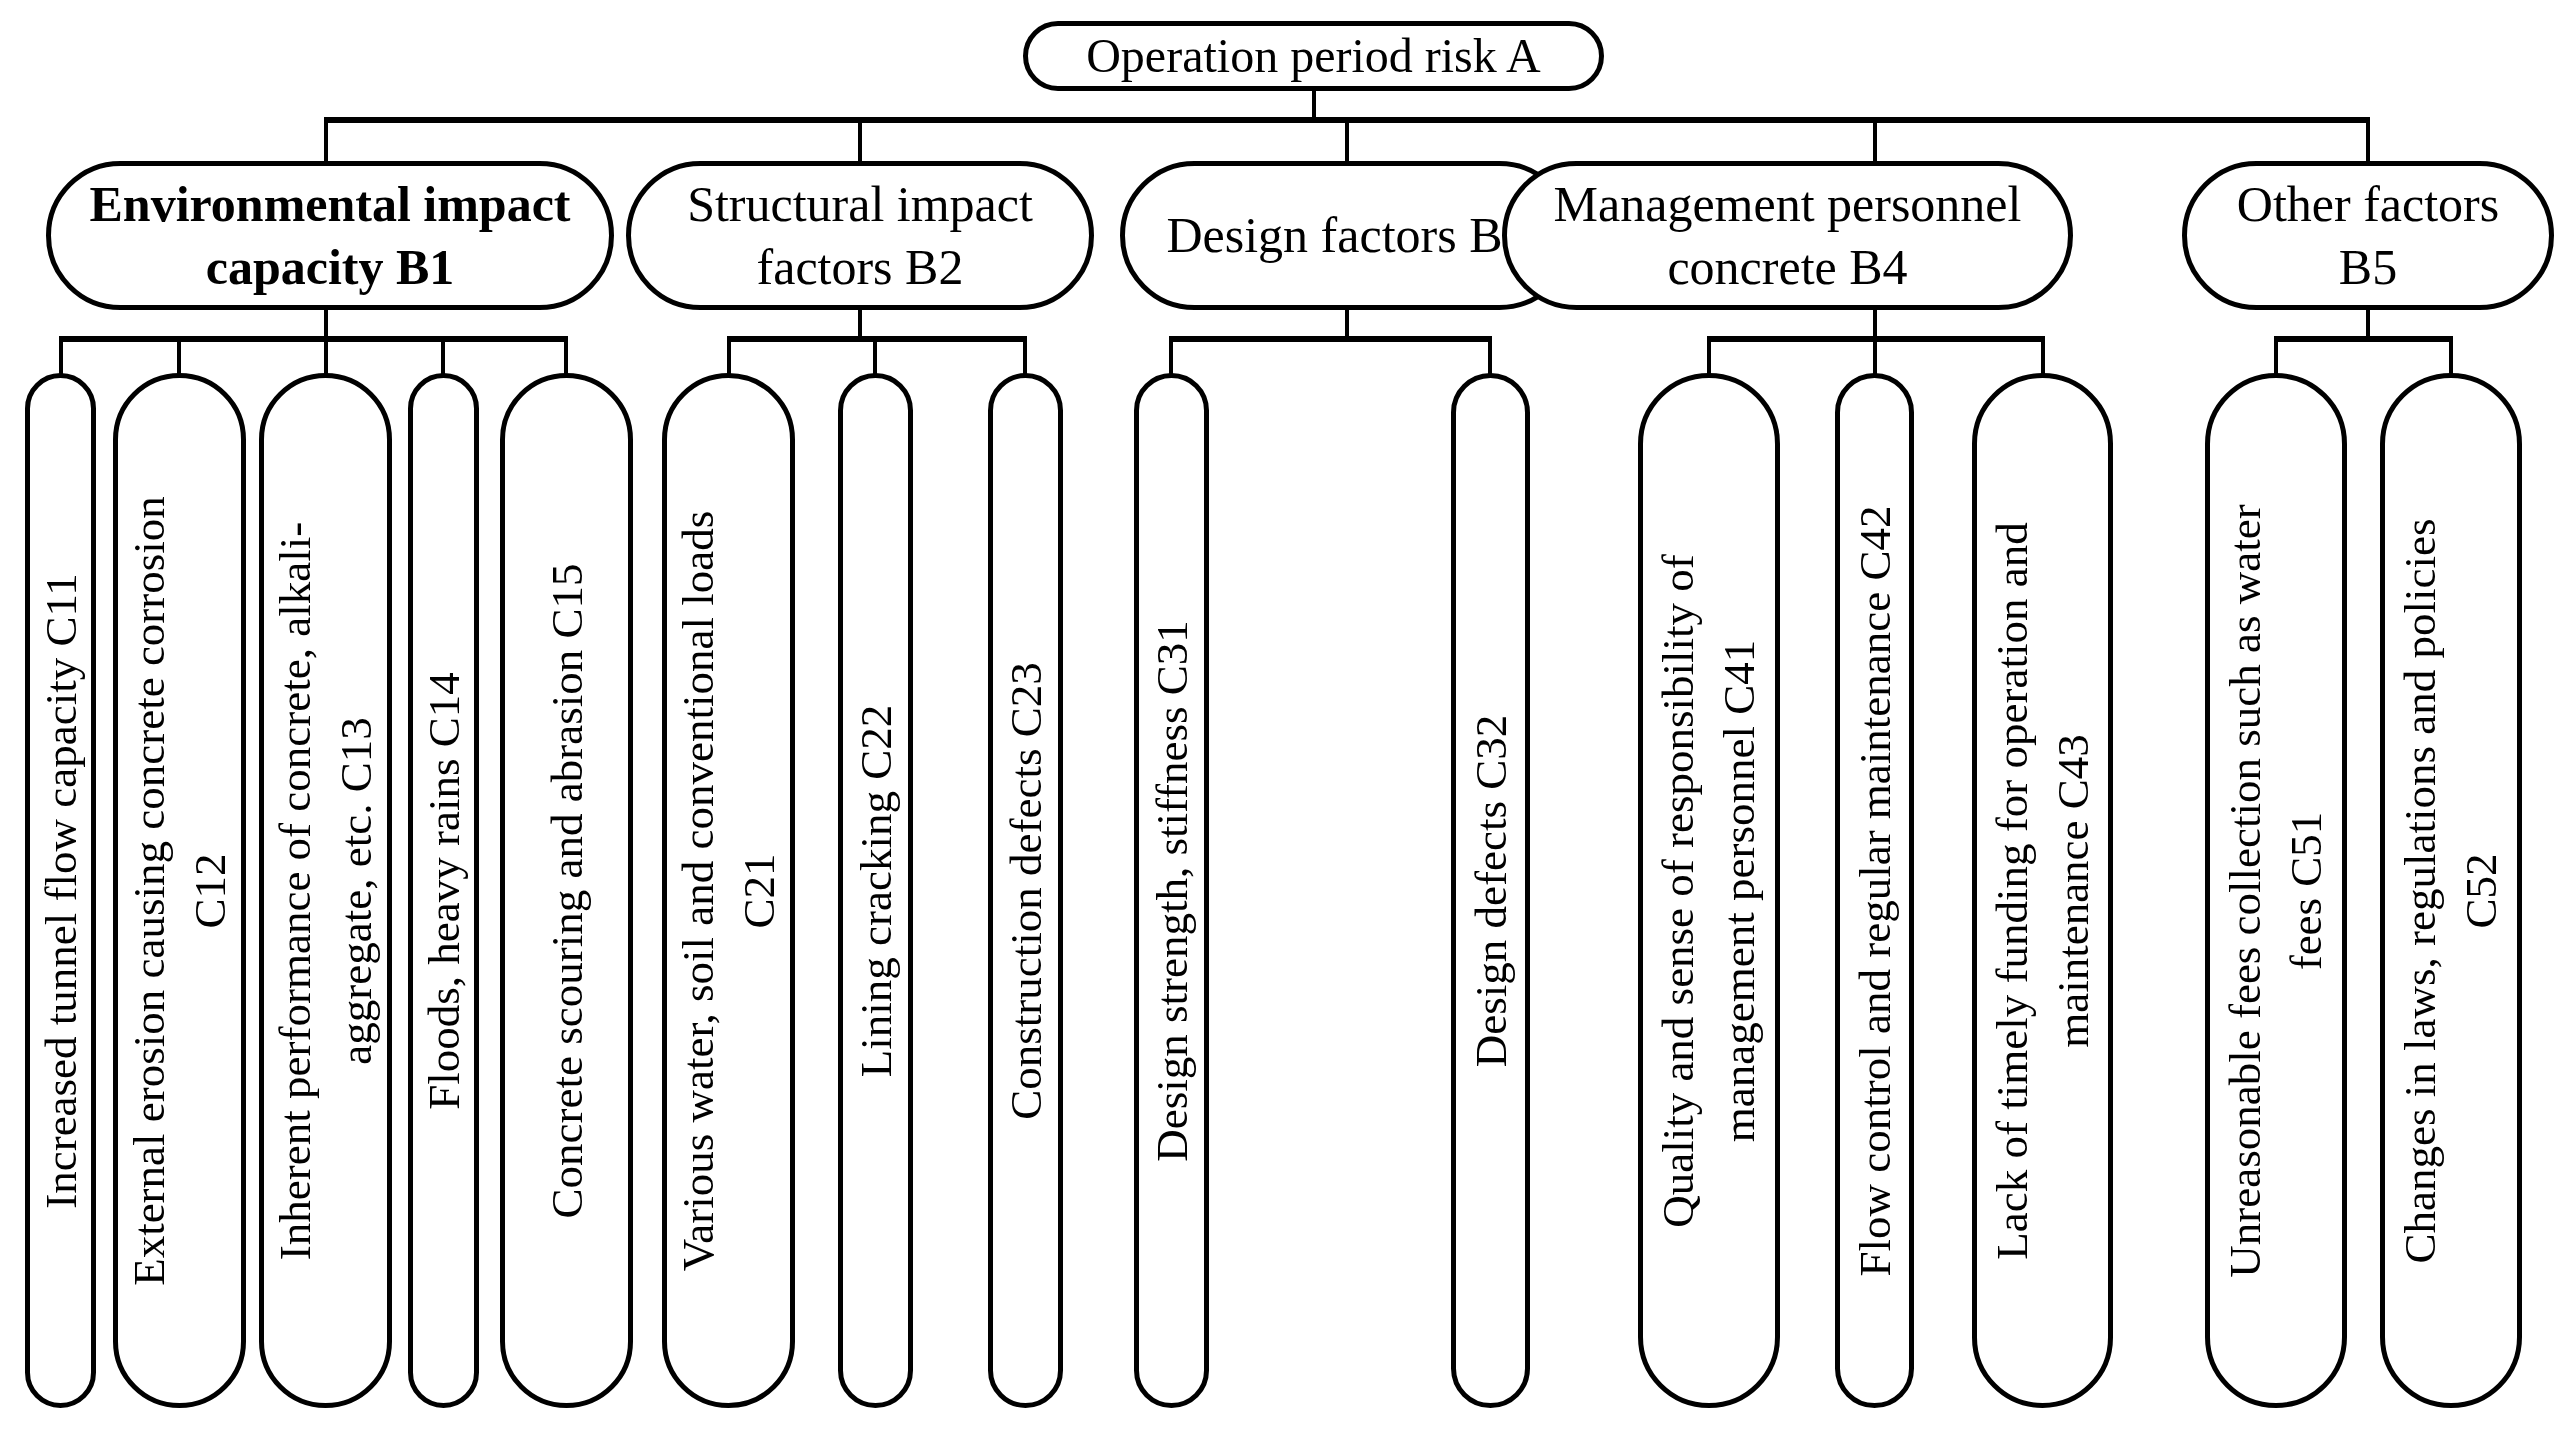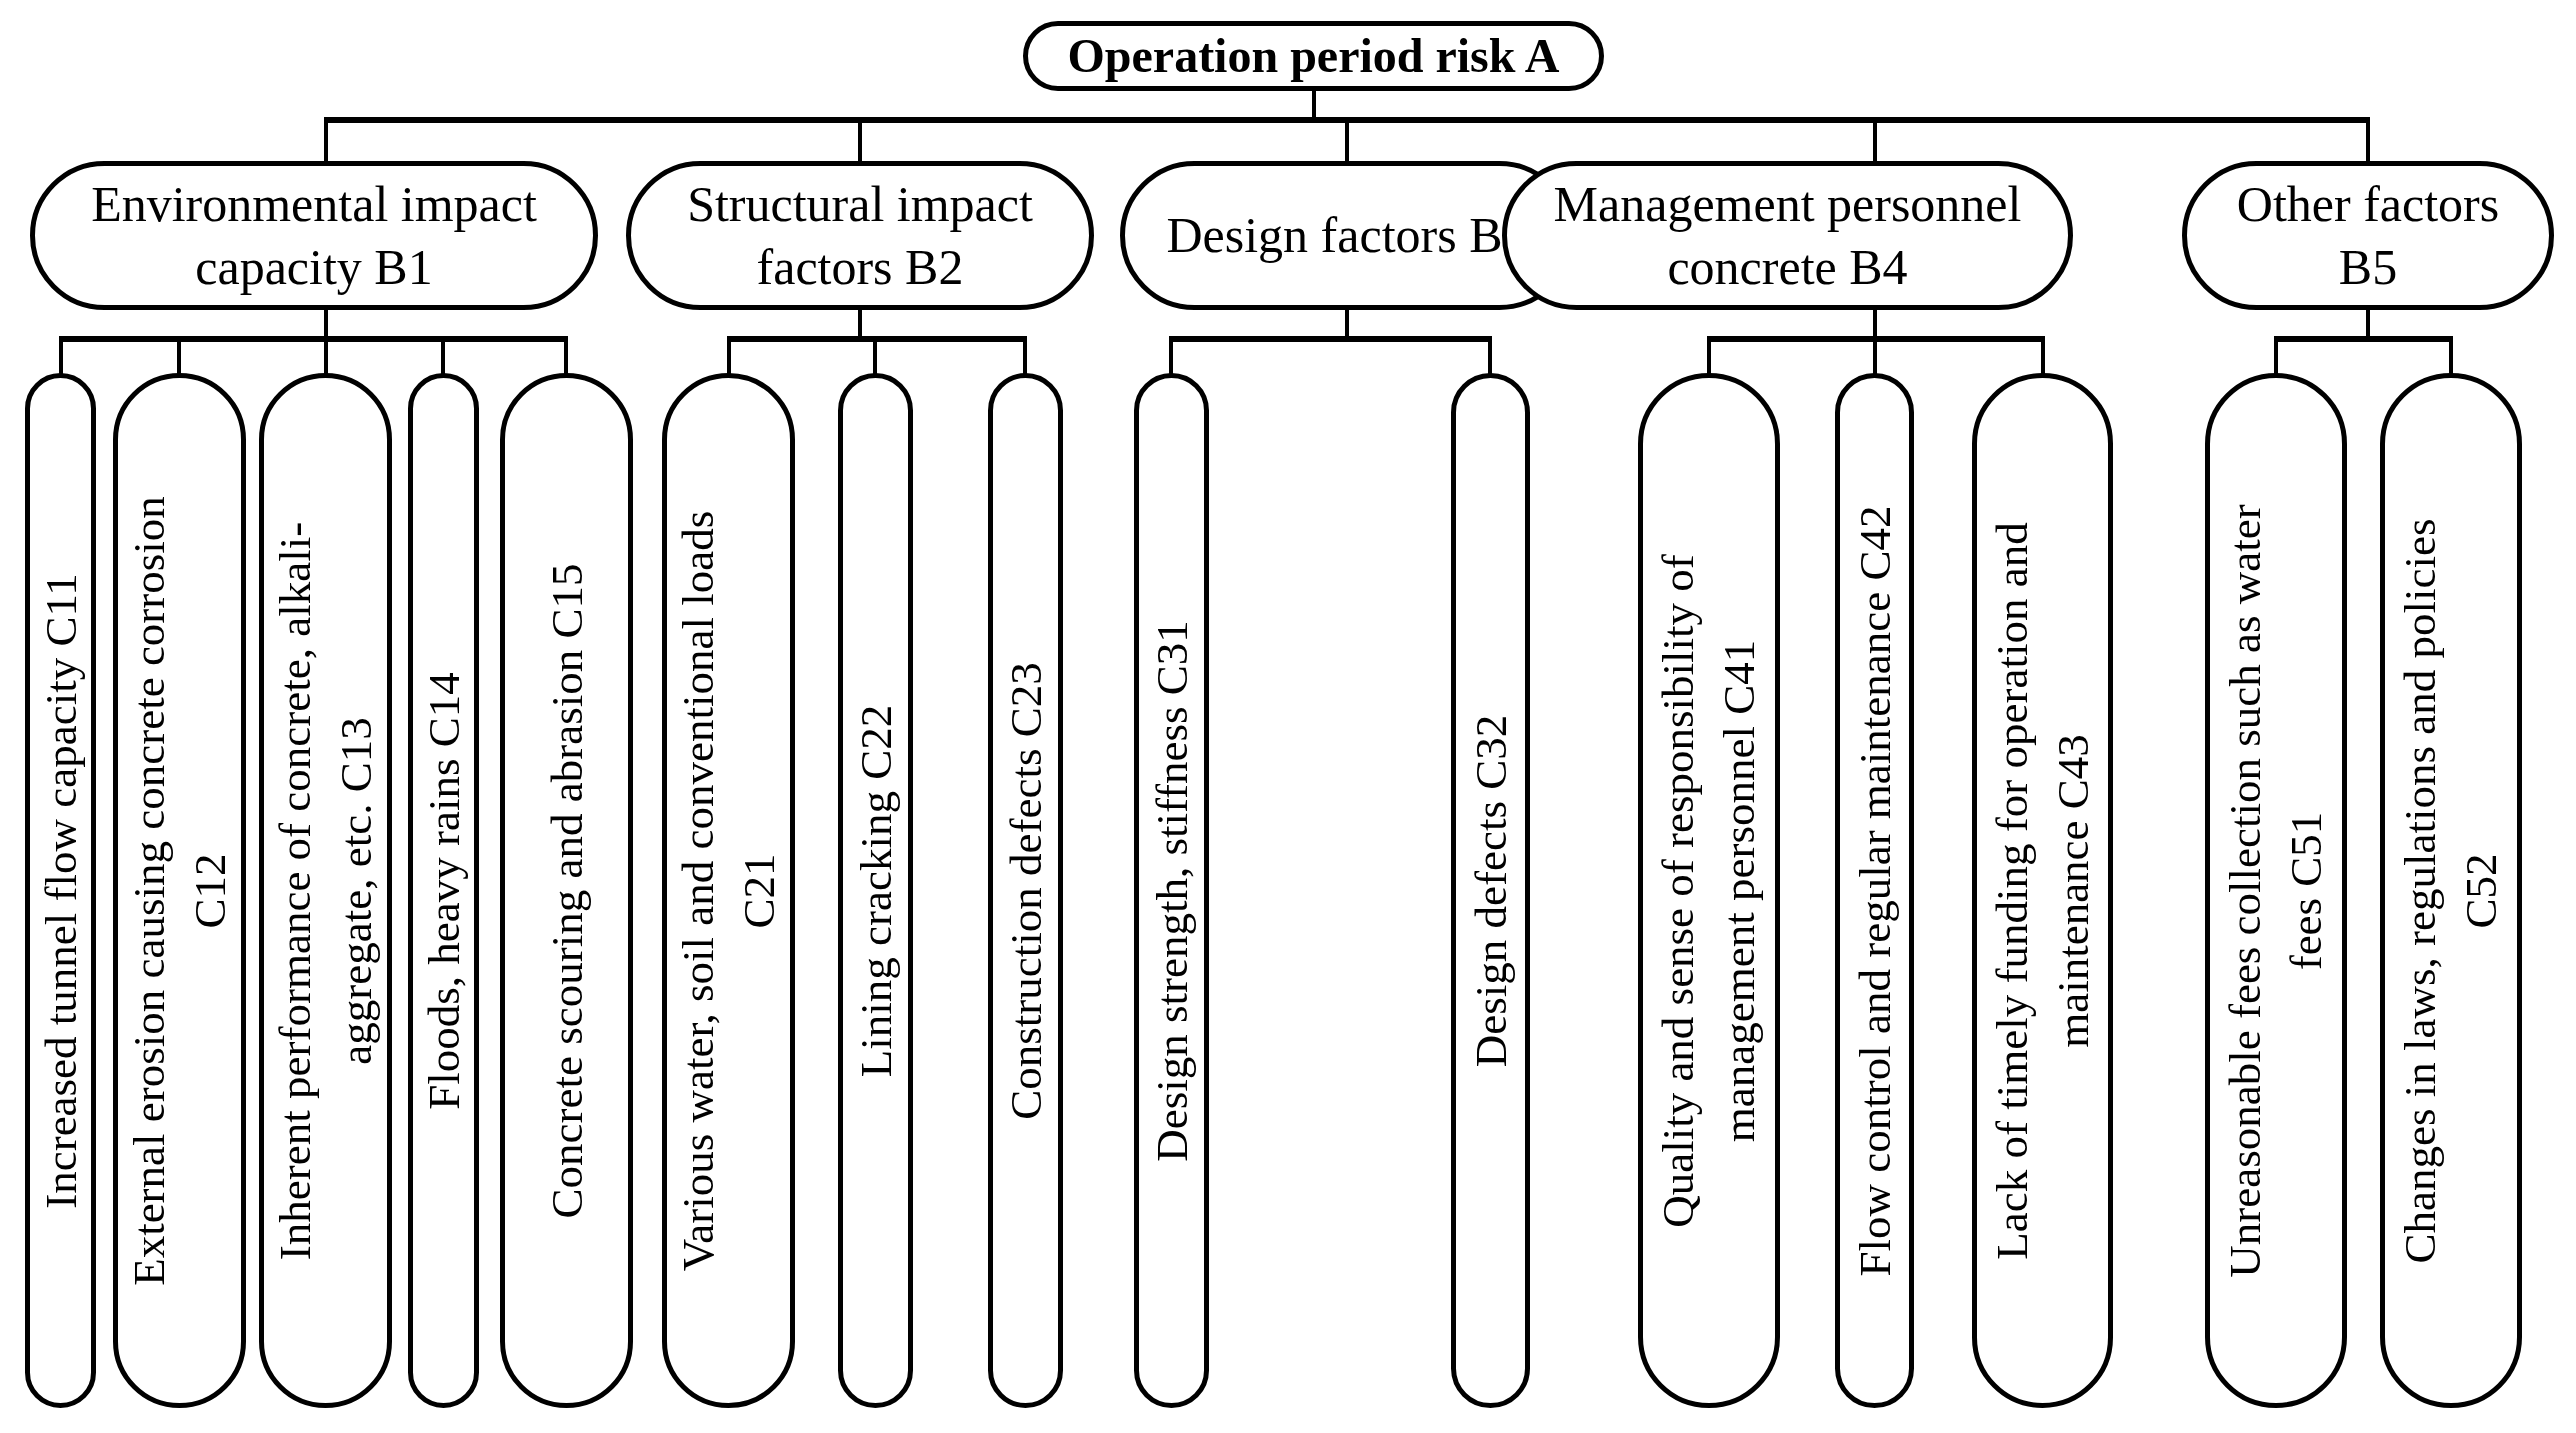--- a/index.html
+++ b/index.html
@@ -15,23 +15,23 @@
   .line{position:absolute;background:#000000;}
   
   .node{
     position:absolute;box-sizing:border-box;
     border:5.1px solid #000;background:#fff;
   }
   .hnode{ 
     display:flex;flex-direction:column;align-items:center;justify-content:center;
     text-align:center;
   }
-  #nA{left:1023px;top:20.5px;width:581px;height:70px;border-radius:44px;font-size:48px;line-height:54px;font-weight:bold;}
+  #nA{left:1023px;top:20.5px;width:581px;height:70px;border-radius:44px;font-size:48px;line-height:54px;}
   .lvlB{top:161px;height:149px;border-radius:77px;font-size:50px;line-height:63px;}
-  #nB1{left:30px;width:568px;}
+  #nB1{left:46px;width:568px;font-weight:bold;}
   #nB2{left:626px;width:468px;}
   #nB3{left:1120px;width:454px;}
   #nB4{left:1502px;width:571px;}
   #nB5{left:2182px;width:372px;text-align:center;}
   
   .lvlC{top:373px;height:1035px;border-radius:731px;}
   .vtext{
     position:absolute;top:50%;left:50%;
     width:996px;
     transform:translate(-50%,-50%) rotate(-90deg);

